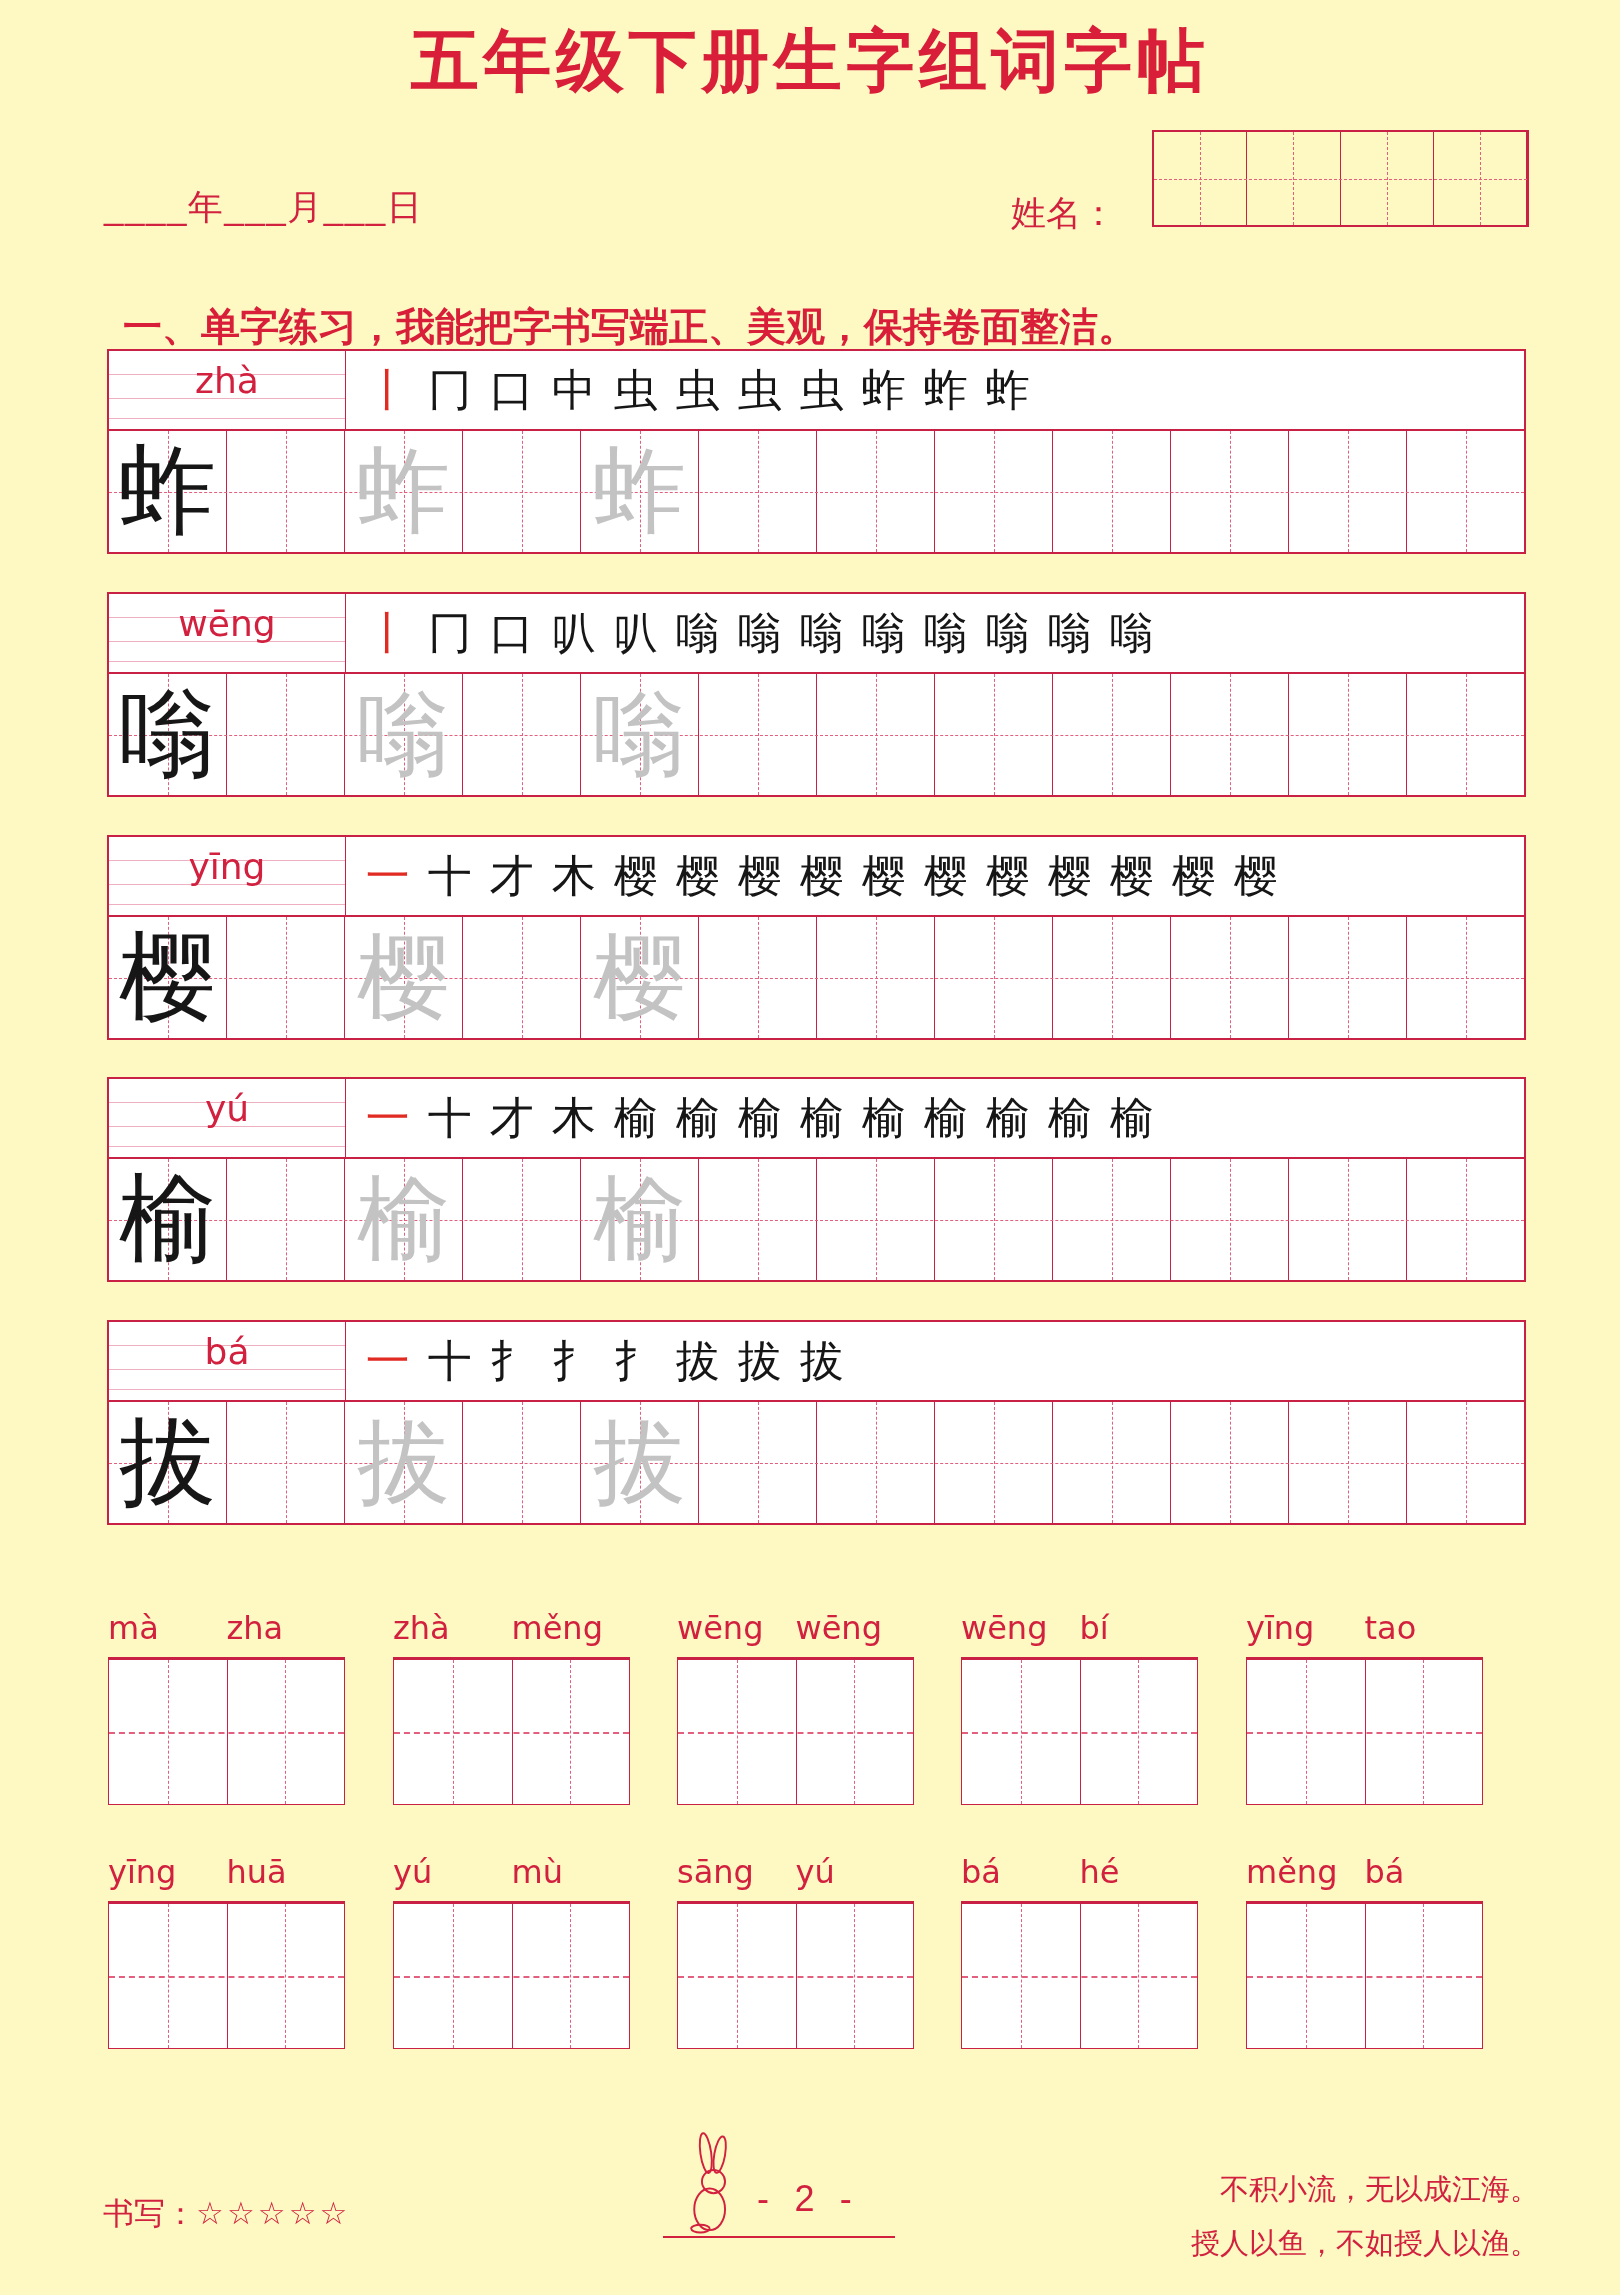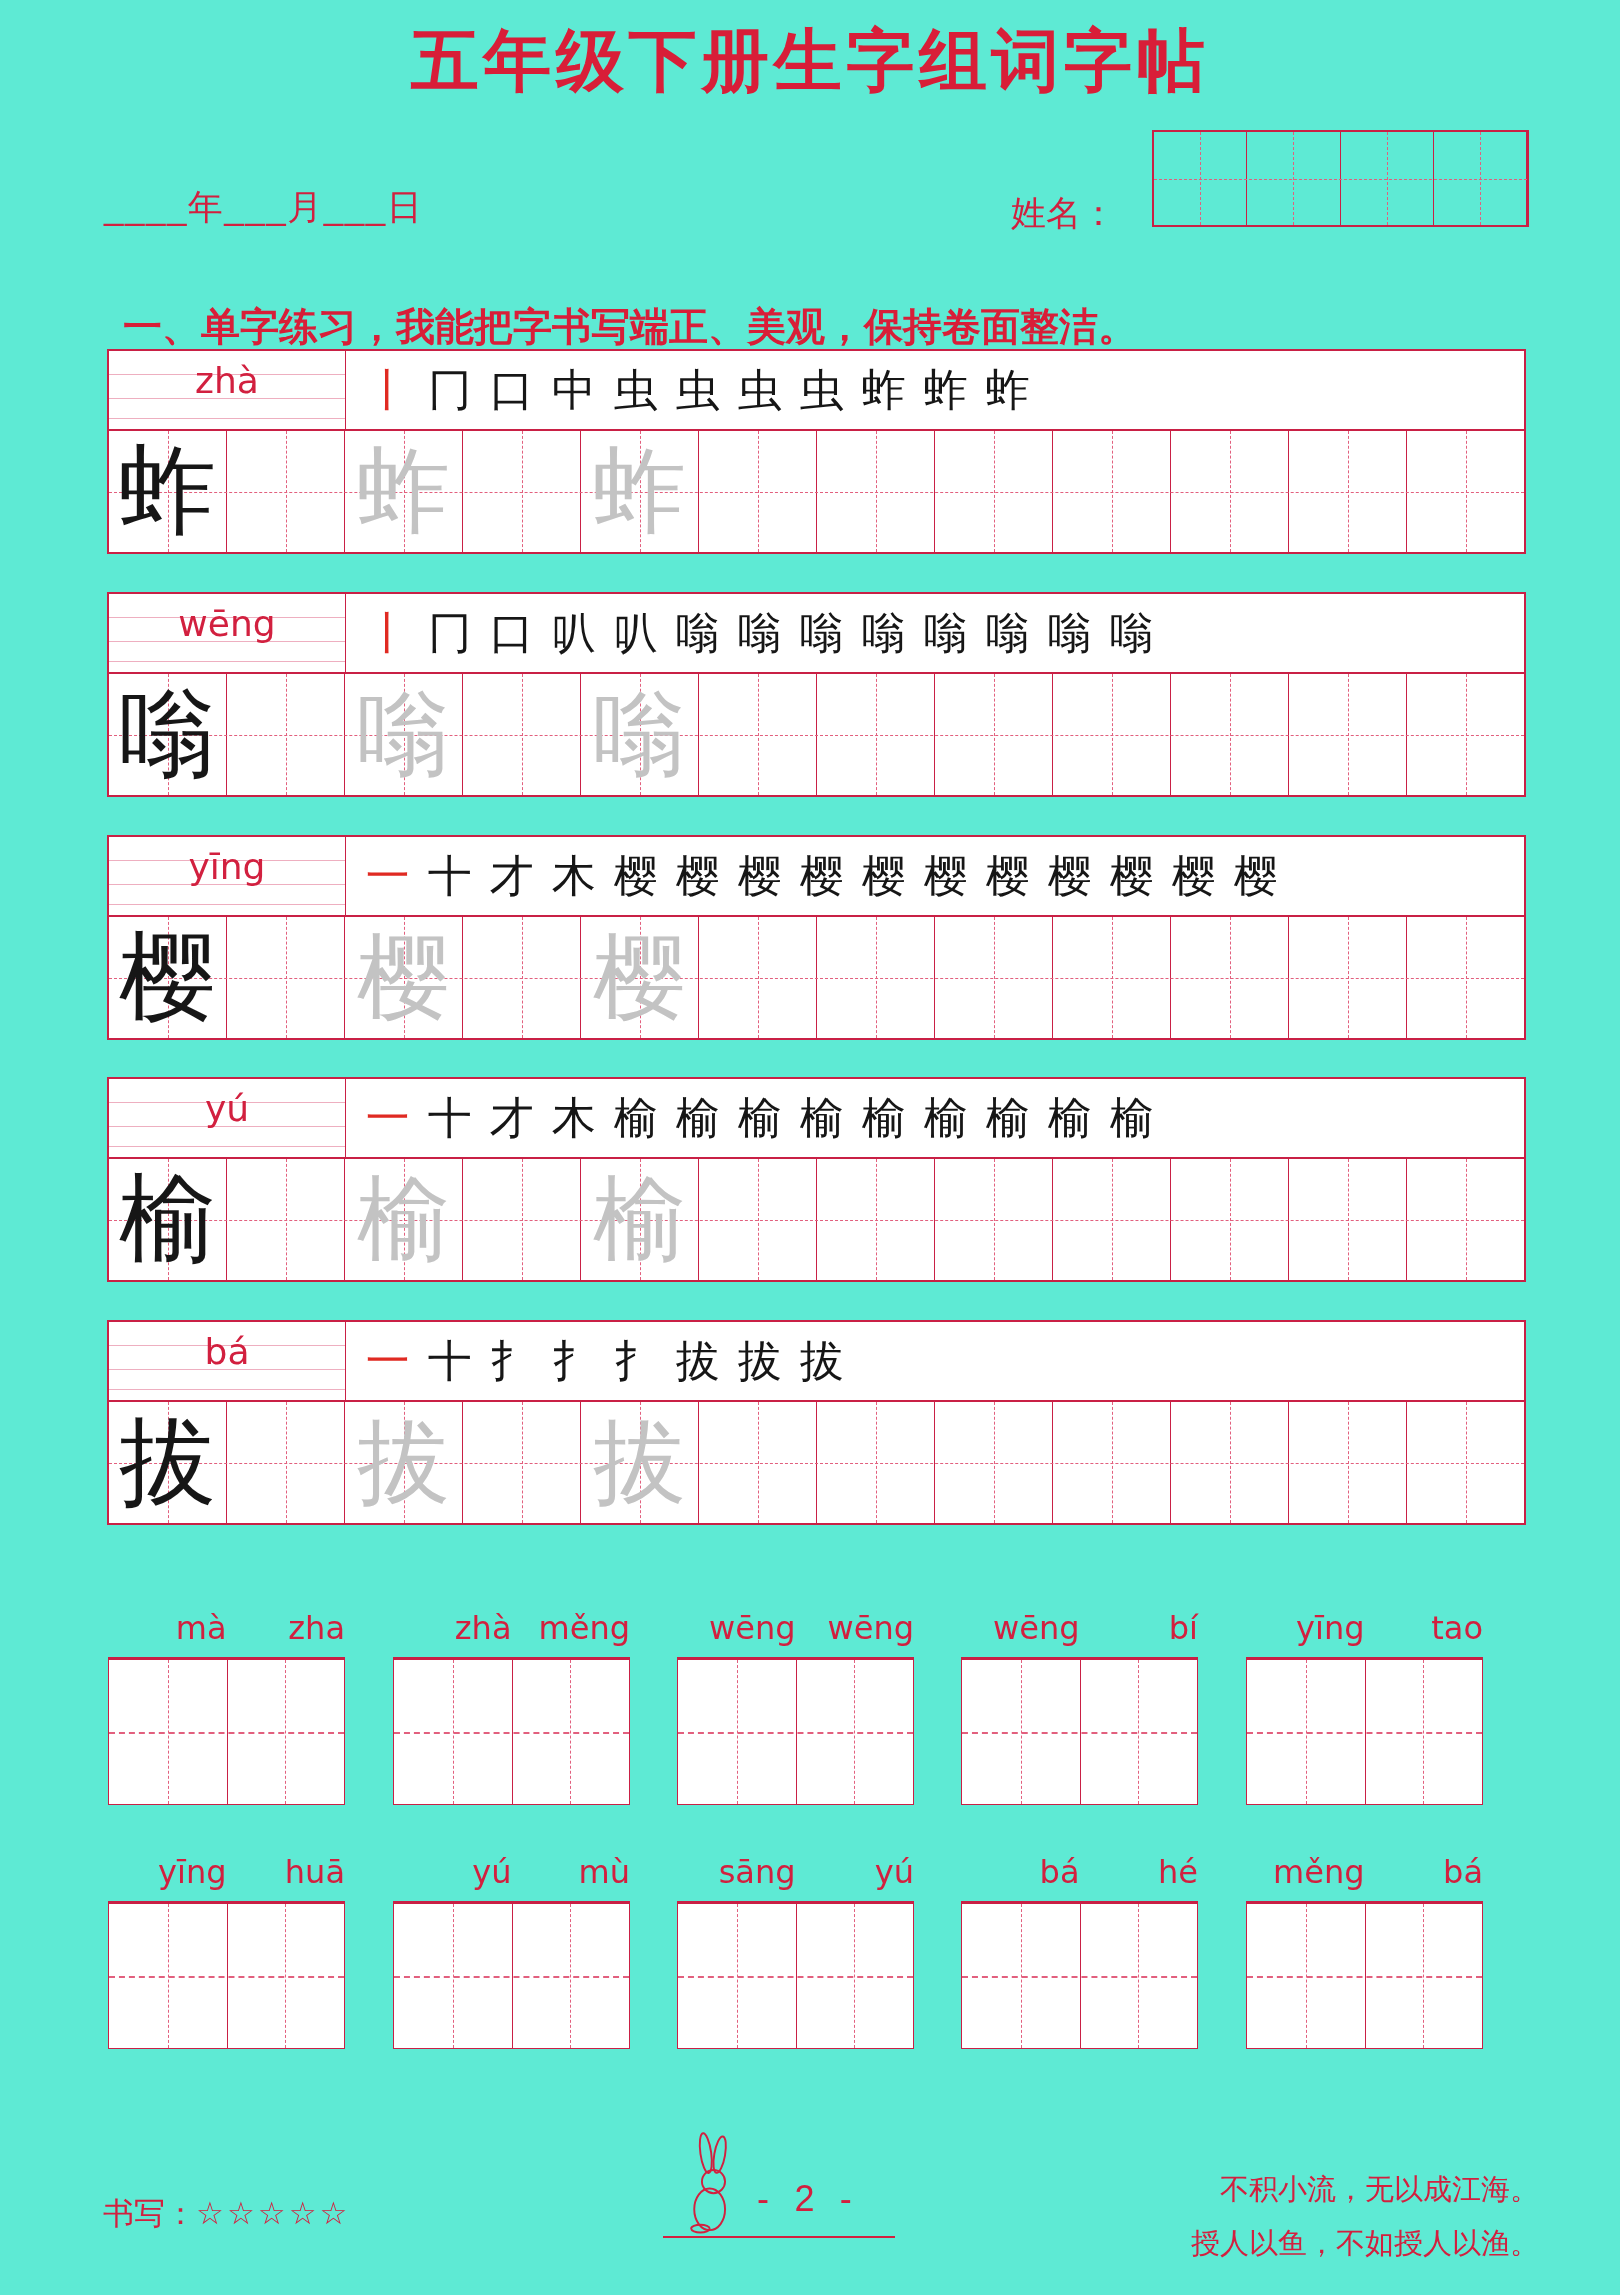--- a/index.html
+++ b/index.html
@@ -8,21 +8,21 @@
     --border:#c92045;
     --dash:#e2607e;
     --faint:#eeafc0;
     --stroke-red:#e02a22;
     --ink:#161616;
     --gray:#c3c3c3;
   }
   *{margin:0;padding:0;box-sizing:border-box;}
   html,body{background:#fff;}
   body{font-family:"Liberation Sans",sans-serif;}
-  .page{position:relative;width:1620px;height:2295px;background:#5eead4;overflow:hidden;}
+  .page{position:relative;width:1620px;height:2295px;background:#fef9c3;overflow:hidden;}
 
   .title{position:absolute;top:15.5px;left:0;width:100%;text-align:center;
     font-size:68px;font-weight:bold;color:var(--red-bright);letter-spacing:4.6px;}
 
   .date-line{position:absolute;left:104px;top:184px;font-size:35px;color:var(--red);letter-spacing:1.5px;}
   .name-label{position:absolute;left:1011px;top:190px;font-size:35px;color:var(--red);}
   .name-grid{position:absolute;left:1152px;top:130px;width:377px;height:97px;
     border:2.3px solid var(--border);display:flex;}
   .name-cell{position:relative;flex:1;border-right:1.5px solid var(--border);}
   .name-cell:last-child{border-right:none;}
@@ -50,21 +50,21 @@
     display:flex;align-items:center;justify-content:center;}
   .t-cell:last-child{border-right:none;}
   .t-cell .v-dash{position:absolute;left:50%;top:0;height:100%;border-left:1.5px dashed var(--dash);}
   .practice-row .h-dash{position:absolute;left:0;top:50%;width:100%;border-top:1.5px dashed var(--dash);pointer-events:none;}
   .char-black{position:relative;font-family:"Liberation Serif",serif;font-size:97px;line-height:1;color:var(--ink);z-index:2;}
   .char-gray{position:relative;font-family:"Liberation Serif",serif;font-size:93px;line-height:1;color:var(--gray);z-index:2;}
 
   .word-group{position:absolute;width:237px;}
   .wg-pinyin{display:flex;height:40px;font-family:"DejaVu Sans",sans-serif;
     font-size:32px;color:var(--red);}
-  .wg-pinyin span{flex:1;text-align:right;}
+  .wg-pinyin span{flex:1;text-align:left;}
   .word-box{position:relative;margin-top:7.7px;width:237px;height:148px;background:#fff;
     border:1.5px solid var(--border);border-top:3.9px solid var(--border);}
   .word-box .wb-mid{position:absolute;left:50%;top:0;height:100%;border-left:1.5px solid var(--border);}
   .word-box .wb-q{position:absolute;top:0;height:100%;border-left:1.5px dashed var(--dash);}
   .word-box .wb-q.q1{left:25%;}  .word-box .wb-q.q2{left:75%;}
   .word-box .wb-h{position:absolute;left:0;top:50%;width:100%;border-top:2.3px dashed var(--dash);}
 
   .rating{position:absolute;left:103px;top:2193px;font-size:31px;color:var(--red);}
   .rating .stars{letter-spacing:3.1px;}
   .slogan{position:absolute;left:100px;top:2237px;font-size:37px;font-weight:bold;color:var(--red-bright);}

